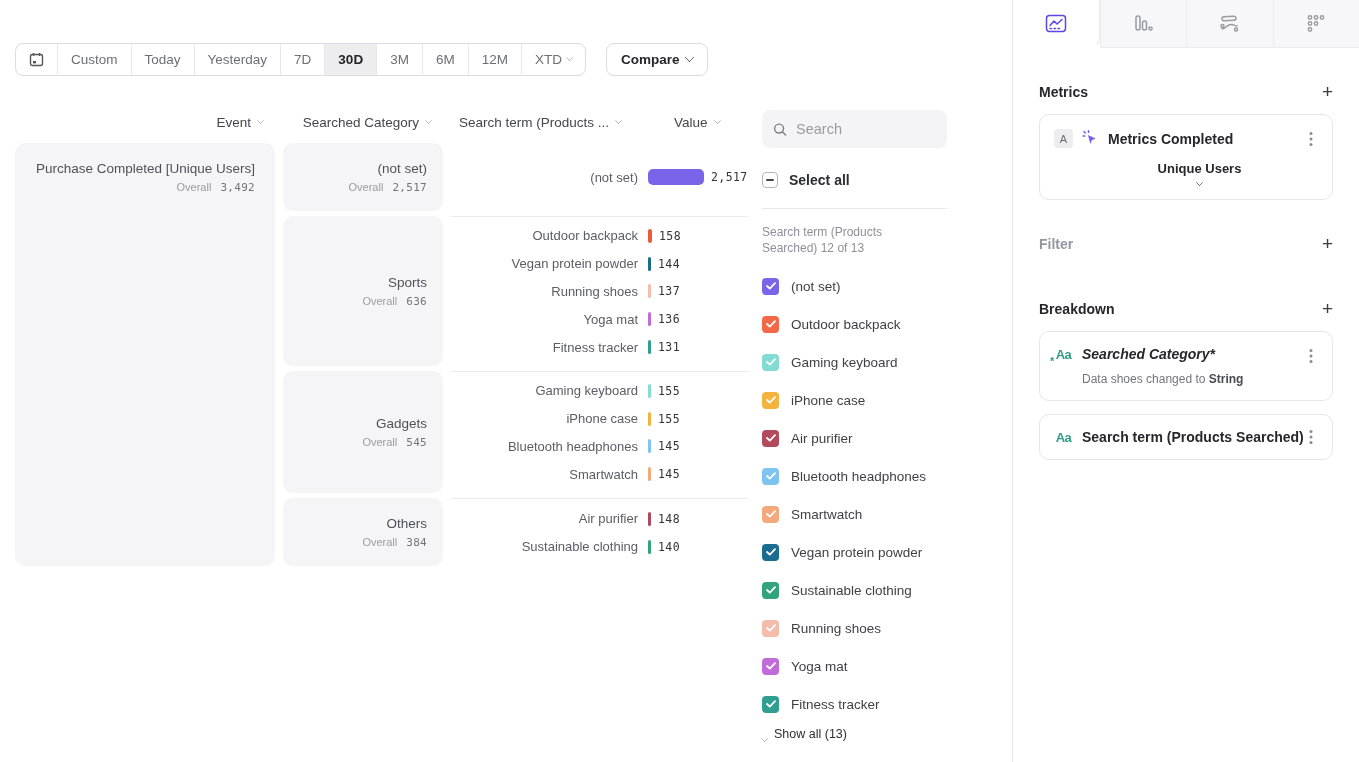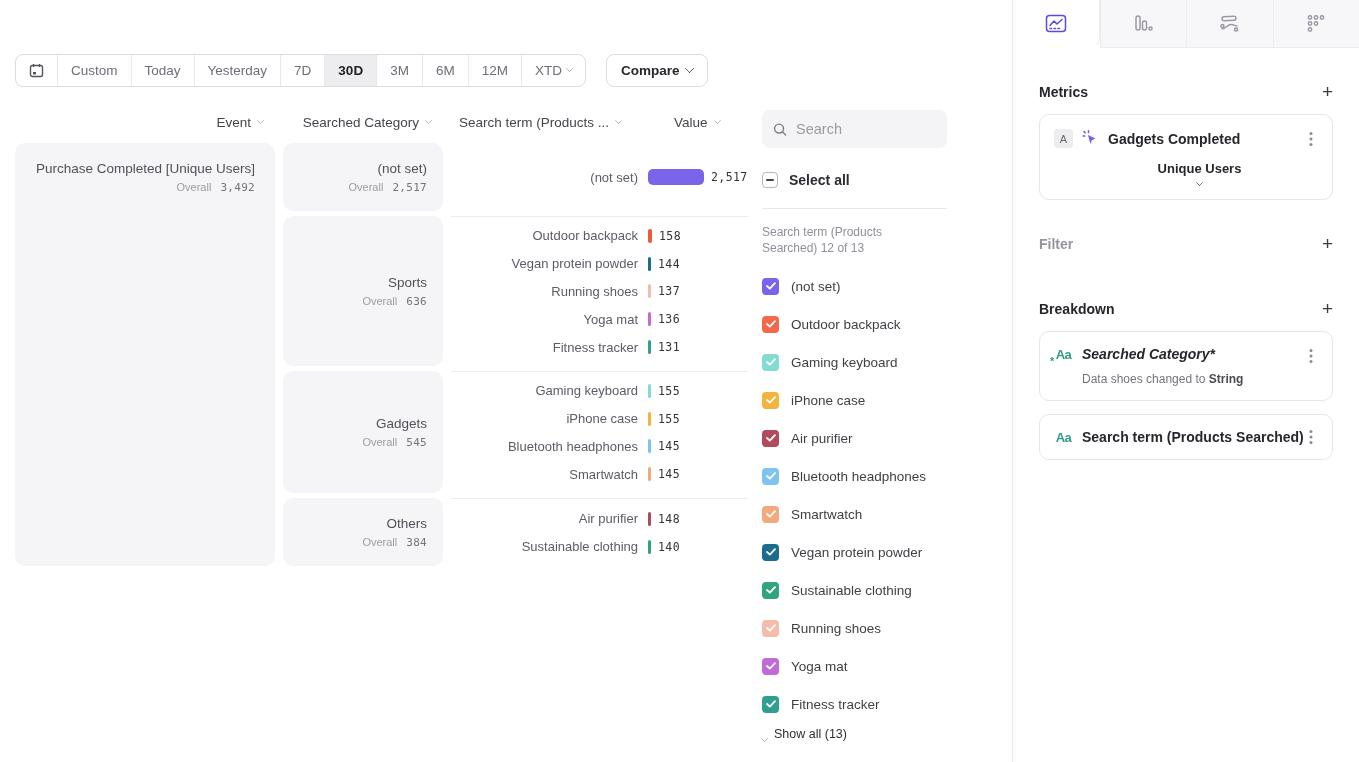--- a/index.html
+++ b/index.html
@@ -1,21 +1,21 @@
 <!DOCTYPE html>
 <html><head>
 <meta charset="utf-8">
 <style>
   * { box-sizing: border-box; margin: 0; padding: 0; }
   html,body { width:1359px; height:762px; }
   body { font-family:"Liberation Sans", sans-serif; background:#fff; color:#2f2f36; overflow:hidden; }
   .app { position:relative; width:1359px; height:762px; background:#fff; }
 
   
-  .toolbar { position:absolute; left:15px; top:54px; display:flex; align-items:center; }
+  .toolbar { position:absolute; left:15px; top:43px; display:flex; align-items:center; }
   .seg-group { display:flex; border:1px solid #dcdce2; border-radius:8px; height:33px; overflow:hidden; background:#fff; }
   .seg { display:flex; align-items:center; gap:5px; padding:0 13px; font-size:13.5px; color:#6e6e78; border-left:1px solid #e8e8ec; cursor:pointer; white-space:nowrap; }
   .seg:first-child { border-left:none; }
   .seg.active { background:#ededf0; color:#232329; font-weight:bold; }
   .btn { display:flex; align-items:center; gap:7px; border:1px solid #dcdce2; border-radius:8px; height:33px; padding:2px 14px; font-size:13.5px; font-weight:600; color:#26262c; background:#fff; cursor:pointer; }
   .compare-btn { margin-left:20px; }
   .bar-btn { position:absolute; left:862px; top:51px; }
 
   .chev { display:inline-block; width:7px; height:7px; border-right:1.6px solid #7c7c86; border-bottom:1.6px solid #7c7c86; transform:rotate(45deg); margin-top:-4px; border-radius:0.5px; }
   .chev.sm { width:5px; height:5px; border-color:#9a9aa3; }
@@ -503,21 +503,21 @@
 
       <div class="q-card">
         <div class="q-card-row">
           <span class="badge-a">A</span>
           <svg width="17" height="17" viewBox="0 0 17 17" fill="none" stroke="#7a5cf0" stroke-width="1.5" stroke-linecap="round" stroke-linejoin="round">
             <path d="M6 5 L13.5 8.6 L9.8 10.2 L8.4 14 Z" fill="#7a5cf0" stroke="none"></path>
             <line x1="2" y1="1.5" x2="3.2" y2="3"></line>
               <line x1="6.5" y1="0.8" x2="6.5" y2="2.6"></line>
               <line x1="1" y1="6" x2="2.8" y2="6"></line>
           </svg>
-          <span class="q-card-title">Gadgets Completed</span>
+          <span class="q-card-title">Metrics Completed</span>
         </div>
         <div class="kebab">
           <svg width="4" height="16" viewBox="0 0 4 16" fill="#8a8a93">
               <circle cx="2" cy="2.5" r="1.5"></circle>
               <circle cx="2" cy="8" r="1.5"></circle>
               <circle cx="2" cy="13.5" r="1.5"></circle>
             </svg>
         </div>
         <div class="measure-row">
           <span>Unique Users</span>

